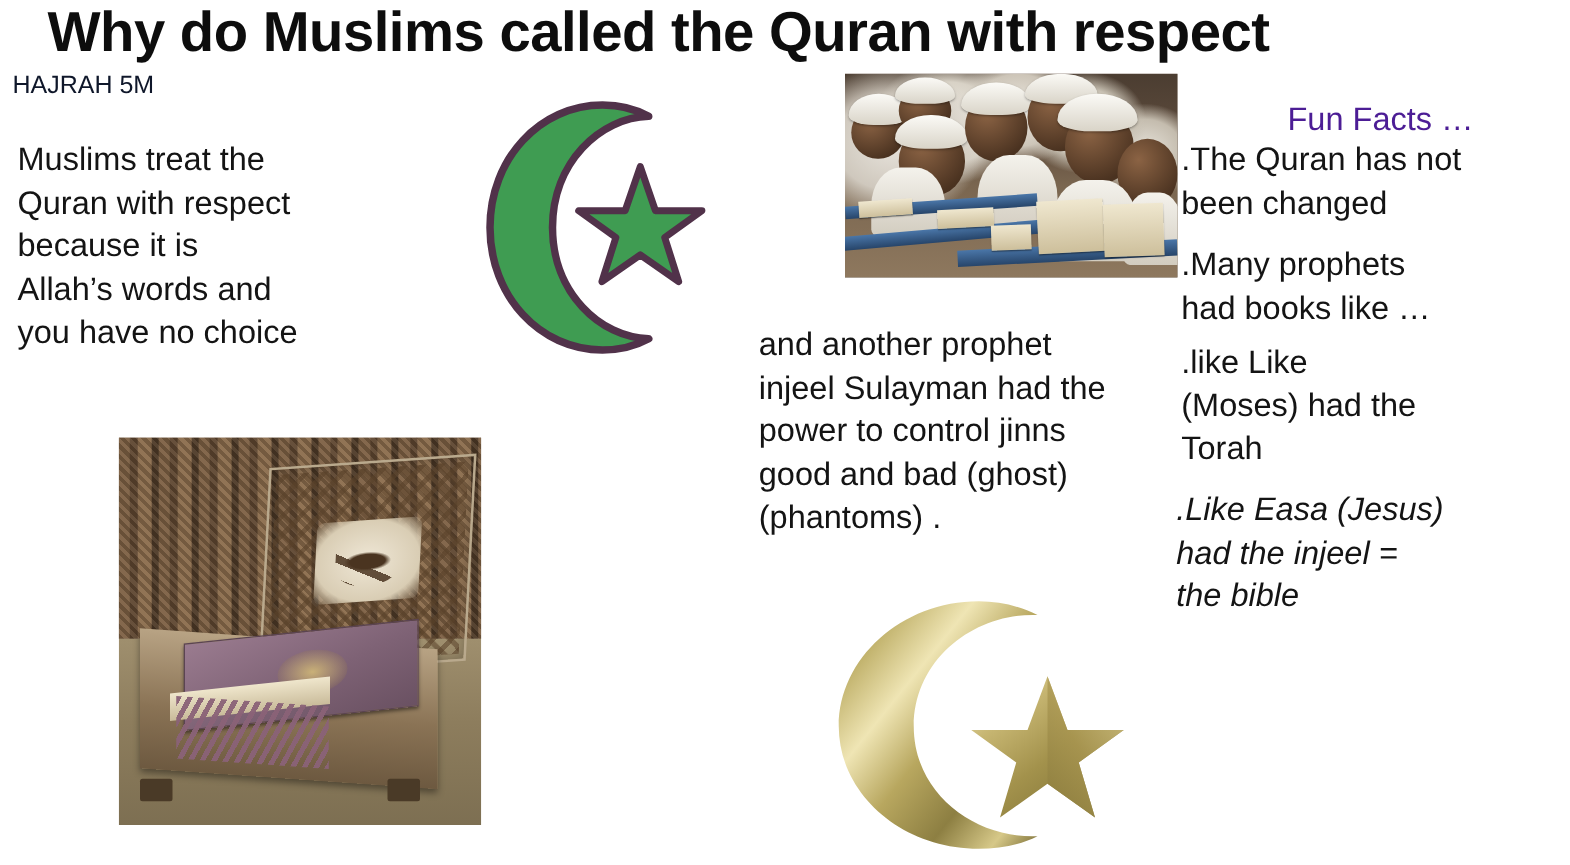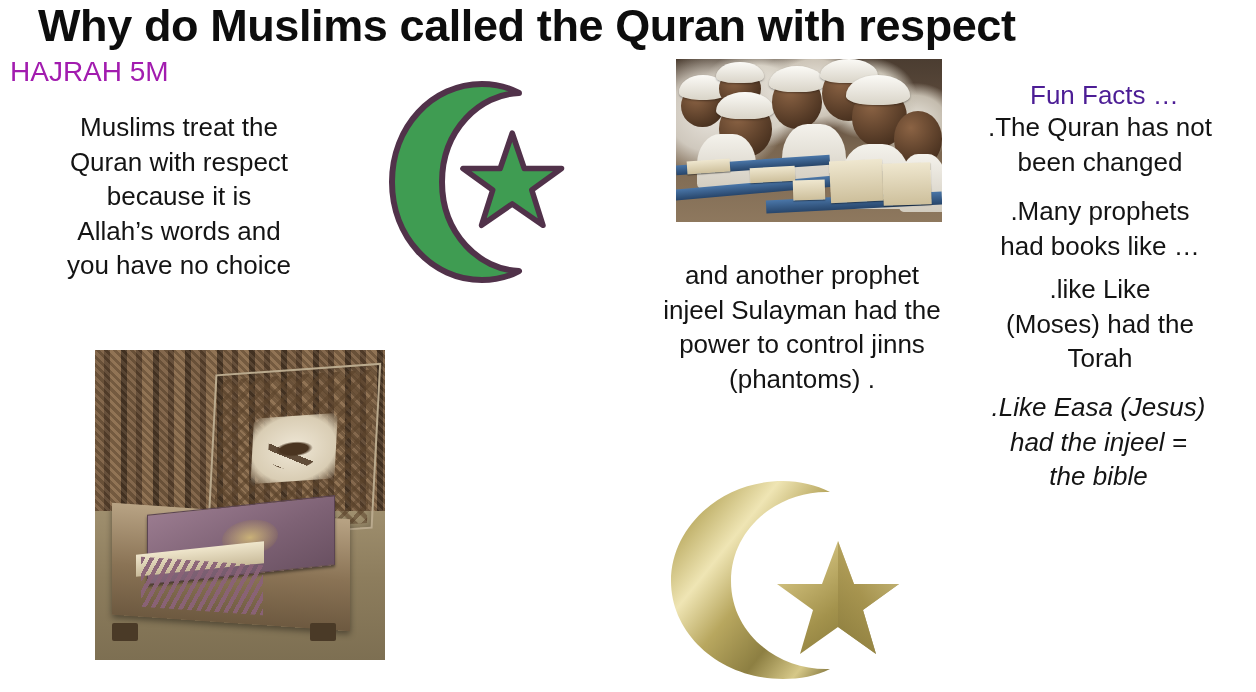--- a/index.html
+++ b/index.html
@@ -32,34 +32,34 @@
     letter-spacing: -0.4px;
     white-space: nowrap;
     color: #0d0d0d;
   }
 
   
   #author {
     position: absolute;
     left: 10px;
     top: 57px;
-    font-size: 28px;
+    font-size: 20px;
     line-height: 1.1;
-    color: #a21caf;
+    color: #0f172a;
     white-space: nowrap;
   }
 
   
   .textblock {
     position: absolute;
     font-size: 26px;
     line-height: 1.33;
     color: #141414;
   }
-  .textblock .line { display: block; white-space: nowrap; text-align: center; }
+  .textblock .line { display: block; white-space: nowrap; }
 
   #left-text  { left: 14px;  top: 110px; width: 330px; }
   #mid-text   { left: 607px; top: 258px; width: 390px; }
 
   #fun-facts-title {
     position: absolute;
     left: 1030px;
     top: 78px;
     font-size: 26px;
     line-height: 1.33;
@@ -324,20 +324,21 @@
   <div id="right-text-4" class="textblock">
     <span class="line">.Like Easa (Jesus)</span>
     <span class="line">had the injeel =</span>
     <span class="line">the bible</span>
   </div>
 
   <div id="mid-text" class="textblock">
     <span class="line">and another prophet</span>
     <span class="line">injeel Sulayman had the</span>
     <span class="line">power to control jinns</span>
+    <span class="line">good and bad (ghost)</span>
     <span class="line">(phantoms) .</span>
   </div>
 
   <div id="photo-box">
     <div class="wall">
       <div class="wall-carve"></div>
     </div>
     <div class="floor"></div>
     <div class="lid">
       <div class="lid-lace"></div>

